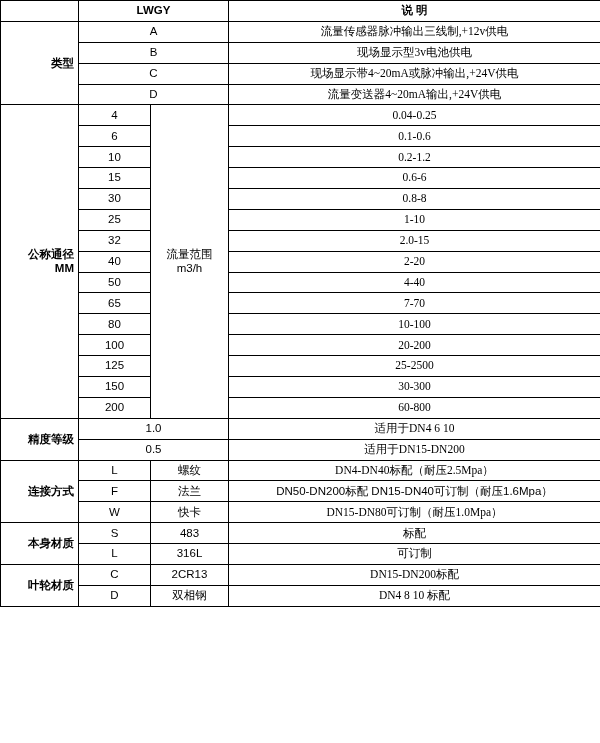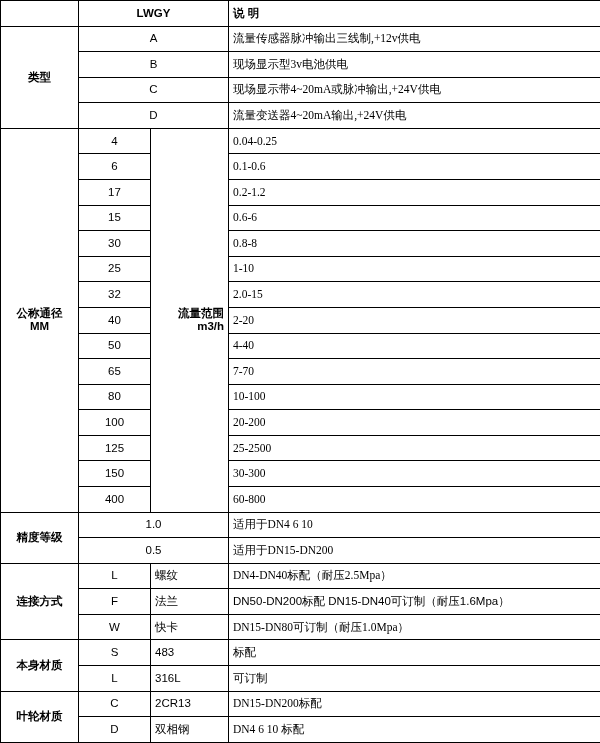--- a/index.html
+++ b/index.html
@@ -11,51 +11,51 @@
   body {
     width: 600px;
     height: 743px;
     font-family: "Liberation Sans", sans-serif;
     color: #000000;
     overflow: hidden;
   }
   #spec-table {
     border-collapse: collapse;
     width: 600px;
-    height: 743px;
+    height: 607px;
     table-layout: fixed;
   }
   #spec-table td {
     border: 1px solid #000000;
     font-size: 11.5px;
     line-height: 1.15;
     padding: 1px 4px;
     vertical-align: middle;
     white-space: nowrap;
     overflow: hidden;
   }
   .col-a { width: 78px; }
   .col-b { width: 72px; }
   .col-c { width: 78px; }
   .col-d { width: 372px; }
 
   .ctr { text-align: center; }
-  .lft { text-align: left; padding-left: 6px; }
+  .lft { text-align: center; padding-left: 6px; }
   .hdr-title { font-weight: bold; font-size: 12.5px; }
   .cat-label {
     font-weight: bold;
     font-size: 12.5px;
-    text-align: center;
+    text-align: right;
     line-height: 1.35;
     white-space: normal;
   }
   .range-label {
-    font-weight: bold;
+    font-weight: normal;
     font-size: 12.5px;
-    text-align: right;
+    text-align: center;
     line-height: 1.5;
     white-space: normal;
   }
   .desc { font-size: 11.5px; font-family: Liberation Serif, serif; }
   .nowrapsm { font-size: 11px; }
 </style>
 </head>
 <body>
 
 <table id="spec-table">
@@ -101,21 +101,21 @@
         <div>流量范围</div>
         <div>m3/h</div>
       </td>
       <td class="lft desc">0.04-0.25</td>
     </tr>
     <tr>
       <td class="ctr">6</td>
       <td class="lft desc">0.1-0.6</td>
     </tr>
     <tr>
-      <td class="ctr">17</td>
+      <td class="ctr">10</td>
       <td class="lft desc">0.2-1.2</td>
     </tr>
     <tr>
       <td class="ctr">15</td>
       <td class="lft desc">0.6-6</td>
     </tr>
     <tr>
       <td class="ctr">30</td>
       <td class="lft desc">0.8-8</td>
     </tr>
@@ -149,21 +149,21 @@
     </tr>
     <tr>
       <td class="ctr">125</td>
       <td class="lft desc">25-2500</td>
     </tr>
     <tr>
       <td class="ctr">150</td>
       <td class="lft desc">30-300</td>
     </tr>
     <tr>
-      <td class="ctr">400</td>
+      <td class="ctr">200</td>
       <td class="lft desc">60-800</td>
     </tr>
 
     <tr>
       <td rowspan="2" class="cat-label">精度等级</td>
       <td colspan="2" class="ctr">1.0</td>
       <td class="lft desc">适用于DN4  6  10</td>
     </tr>
     <tr>
       <td colspan="2" class="ctr">0.5</td>
@@ -201,16 +201,16 @@
 
     <tr>
       <td rowspan="2" class="cat-label">叶轮材质</td>
       <td class="ctr">C</td>
       <td class="lft">2CR13</td>
       <td class="lft desc">DN15-DN200标配</td>
     </tr>
     <tr>
       <td class="ctr">D</td>
       <td class="lft">双相钢</td>
-      <td class="lft desc">DN4 6 10 标配</td>
+      <td class="lft desc">DN4 8 10 标配</td>
     </tr>
   </tbody>
 </table>
 
 </body></html>

